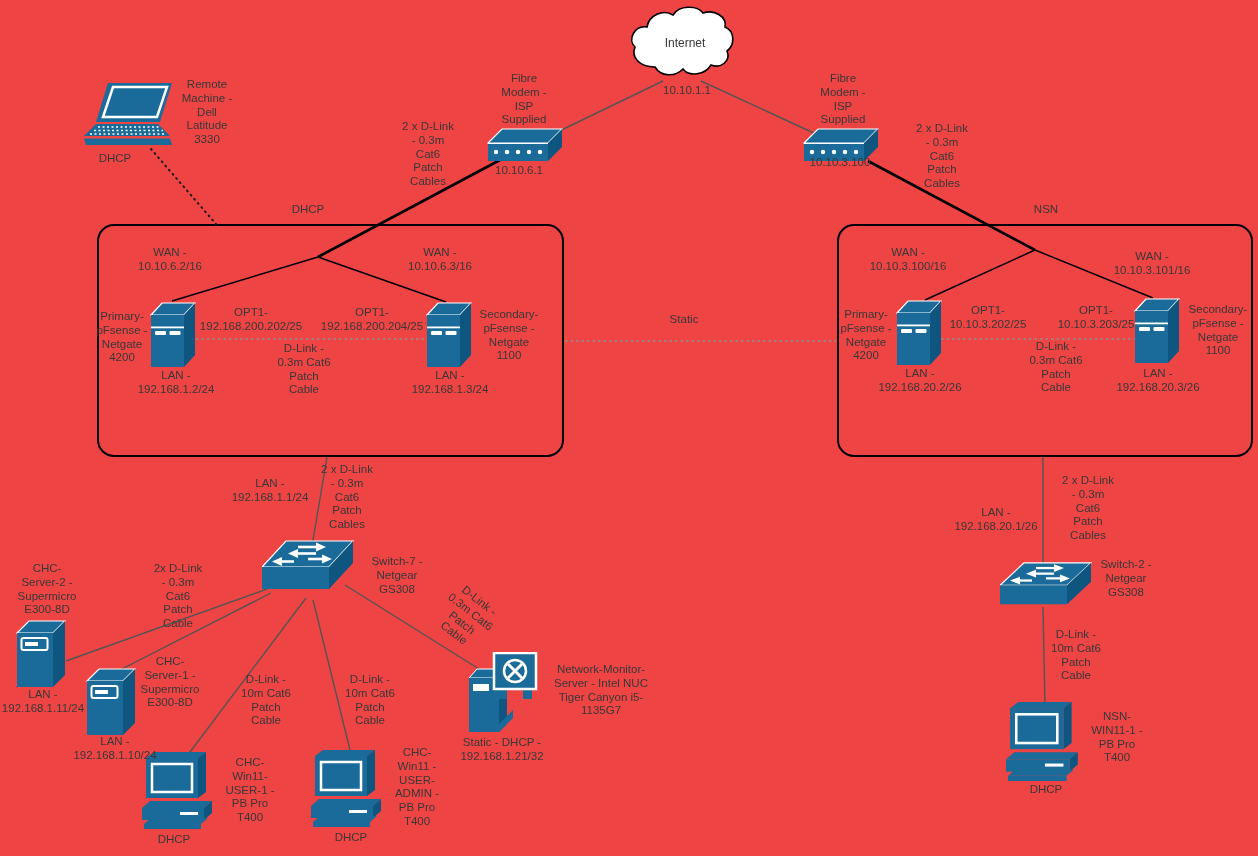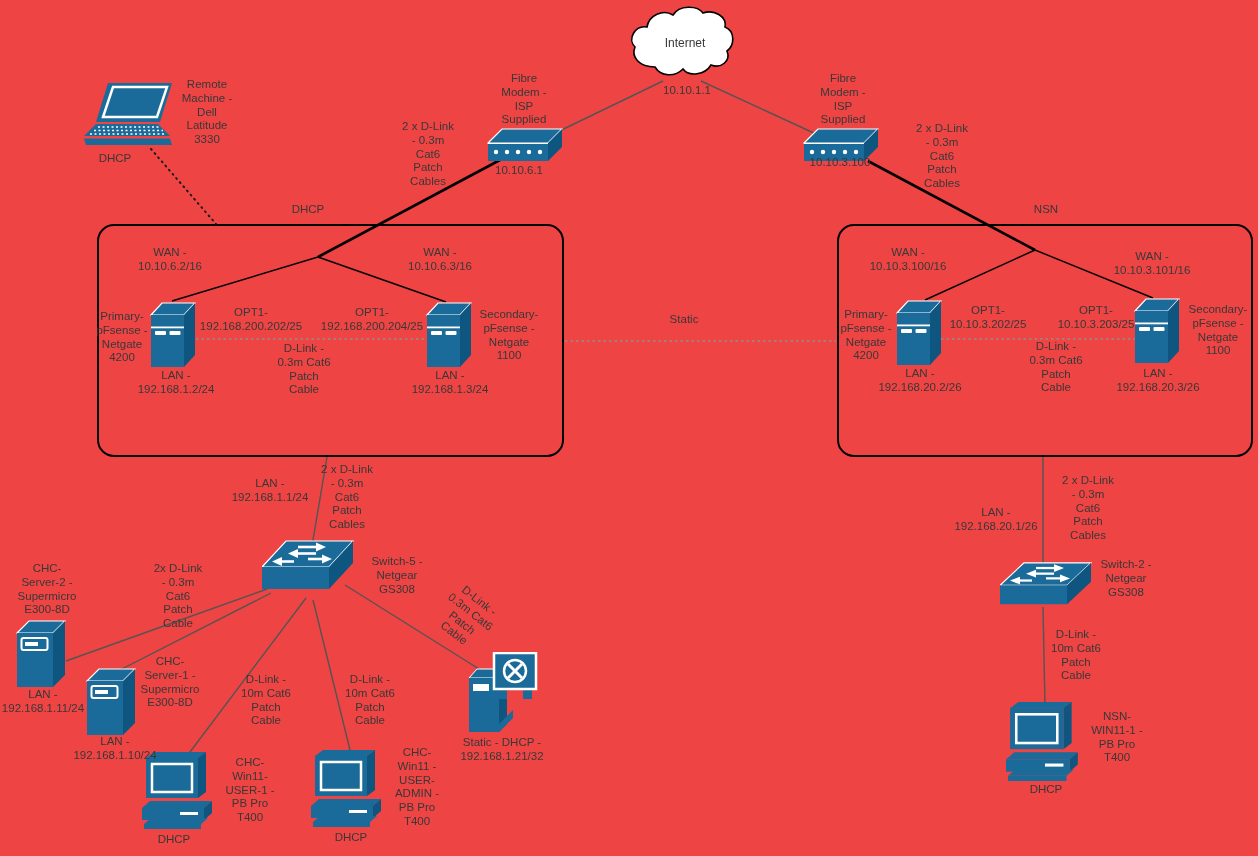--- a/index.html
+++ b/index.html
@@ -336,21 +336,21 @@
   <div class="lbl" style="left:1158px;top:367px">LAN -
 192.168.20.3/26</div>
 
   <div class="lbl" style="left:270px;top:477px">LAN -
 192.168.1.1/24</div>
   <div class="lbl" style="left:347px;top:463px">2 x D-Link
 - 0.3m
 Cat6
 Patch
 Cables</div>
-  <div class="lbl" style="left:397px;top:555px">Switch-5 -
+  <div class="lbl" style="left:397px;top:555px">Switch-7 -
 Netgear
 GS308</div>
 
   <div class="lbl" style="left:47px;top:562px">CHC-
 Server-2 -
 Supermicro
 E300-8D</div>
   <div class="lbl" style="left:43px;top:688px">LAN -
 192.168.1.11/24</div>
   <div class="lbl" style="left:178px;top:562px">2x D-Link
@@ -384,20 +384,24 @@
 USER-
 ADMIN -
 PB Pro
 T400</div>
   <div class="lbl" style="left:351px;top:831px">DHCP</div>
 
   <div class="lbl rot" style="left:466px;top:590px">D-Link -
 0.3m Cat6
 Patch
 Cable</div>
+  <div class="lbl" style="left:601px;top:663px">Network-Monitor-
+Server - Intel NUC
+Tiger Canyon i5-
+1135G7</div>
   <div class="lbl" style="left:502px;top:736px">Static - DHCP -
 192.168.1.21/32</div>
 
   <div class="lbl" style="left:996px;top:506px">LAN -
 192.168.20.1/26</div>
   <div class="lbl" style="left:1088px;top:474px">2 x D-Link
 - 0.3m
 Cat6
 Patch
 Cables</div>

